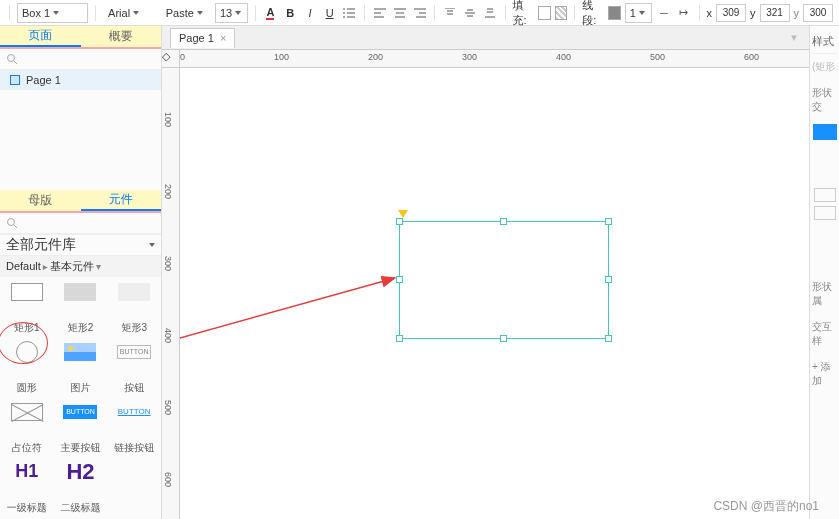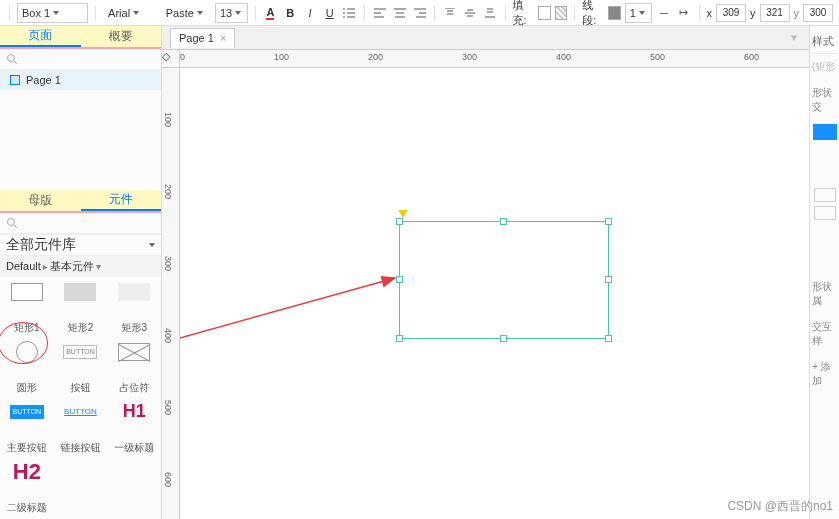--- a/index.html
+++ b/index.html
@@ -34,41 +34,41 @@
 .thumb-circle{width:22px;height:22px;border:1px solid #999;border-radius:50%}
 .thumb-img{width:32px;height:18px;background:linear-gradient(180deg,#a8d1ff 50%,#4da3ff 50%);position:relative}
 .thumb-img::after{content:"";position:absolute;left:4px;top:3px;width:5px;height:5px;border-radius:50%;background:#ffd54a}
 .thumb-ph{width:32px;height:18px;border:1px solid #999;position:relative}
 .thumb-ph::before,.thumb-ph::after{content:"";position:absolute;background:#999;width:1px;height:36px;left:50%;top:-9px;transform-origin:center}
 .thumb-ph::before{transform:rotate(62deg)}
 .thumb-ph::after{transform:rotate(-62deg)}
 .thumb-btn1{width:34px;height:14px;border:1px solid #bbb;font-size:7px;display:flex;align-items:center;justify-content:center;color:#888}
 .thumb-btn2{width:34px;height:14px;background:#1890ff;color:#fff;font-size:7px;display:flex;align-items:center;justify-content:center}
 .thumb-btn3{font-size:8px;color:#1890ff;text-decoration:underline}
-.thumb-h{font-weight:bold;color:#be185d}
+.thumb-h{font-weight:bold;color:#4c1d95}
 .canvas-wrap{flex:1;position:relative;background:#fff;display:flex;flex-direction:column}
 .page-tabs{height:24px;display:flex;align-items:center;background:#f0f0f0;border-bottom:1px solid #ccc;padding-left:8px;gap:6px}
 .page-tab{height:20px;background:#fff;border:1px solid #ccc;border-bottom:none;padding:0 8px;display:flex;align-items:center;font-size:11px;gap:6px}
 .ruler-corner{position:absolute;left:0;top:24px;width:18px;height:18px;background:#f7f7f7;border-right:1px solid #ccc;border-bottom:1px solid #ccc;z-index:3}
 .ruler-h{position:absolute;left:18px;top:24px;right:0;height:18px;background:#f7f7f7;border-bottom:1px solid #ccc;z-index:2}
 .ruler-v{position:absolute;left:0;top:42px;bottom:0;width:18px;background:#f7f7f7;border-right:1px solid #ccc;z-index:2}
 .rtick-h{position:absolute;top:2px;font-size:9px;color:#666}
 .rtick-v{position:absolute;left:1px;font-size:9px;color:#666;writing-mode:vertical-rl}
 .canvas{position:absolute;left:18px;top:42px;right:0;bottom:0;background-image:radial-gradient(#d0d0d0 0.6px,transparent 0.6px);background-size:8px 8px;overflow:hidden}
 .shape{position:absolute;border:1px solid #49c5b6;background:rgba(255,255,255,0.6)}
 .shape .h{position:absolute;width:7px;height:7px;background:#fff;border:1px solid #49c5b6}
 .marker{position:absolute;width:0;height:0;border-left:5px solid transparent;border-right:5px solid transparent;border-top:8px solid #f5c518}
 .arrow-svg{position:absolute;left:0;top:0;pointer-events:none}
 .circle-mark{position:absolute;border:1px solid #e73c3c;border-radius:50%}
 .right{width:30px;border-left:1px solid #ddd;background:#fbfbfb;padding:4px 2px;font-size:11px}
 .right .rtitle{text-align:left;color:#666;padding:4px 0;border-bottom:1px solid #eee}
 .right .ritem{font-size:10px;color:#888;padding:6px 0;text-align:left}
 .right .blue-swatch{width:24px;height:16px;background:#1890ff;margin:4px auto}
 .right .box{width:22px;height:14px;border:1px solid #ccc;margin:4px auto}
-.watermark{position:absolute;right:6px;bottom:4px;font-size:12px;color:#999}
+.watermark{position:absolute;right:20px;bottom:4px;font-size:12px;color:#999}
 .paste-lbl{position:absolute;left:24px;top:-10px;font-size:10px;color:#999}
 svg{display:block}
 </style>
 </head>
 <body>
 
 <div class="toolbar">
   <span class="paste-lbl">Paste</span>
   <div class="tb-sep"></div>
   <div class="dd bordered" style="width:80px">
@@ -226,20 +226,26 @@
           <div class="lib-thumb">
             <div class="thumb-rect3"></div>
           </div>
           <div class="lib-label">矩形3</div>
         </div>
       <div class="lib-cell">
           <div class="lib-thumb">
             <div class="thumb-circle"></div>
           </div>
           <div class="lib-label">圆形</div>
+        </div>
+      <div class="lib-cell">
+          <div class="lib-thumb">
+            <div class="thumb-img"></div>
+          </div>
+          <div class="lib-label">图片</div>
         </div>
       <div class="lib-cell">
           <div class="lib-thumb">
             <div class="thumb-btn1">BUTTON</div>
           </div>
           <div class="lib-label">按钮</div>
         </div>
       <div class="lib-cell">
           <div class="lib-thumb">
             <div class="thumb-ph"></div>

